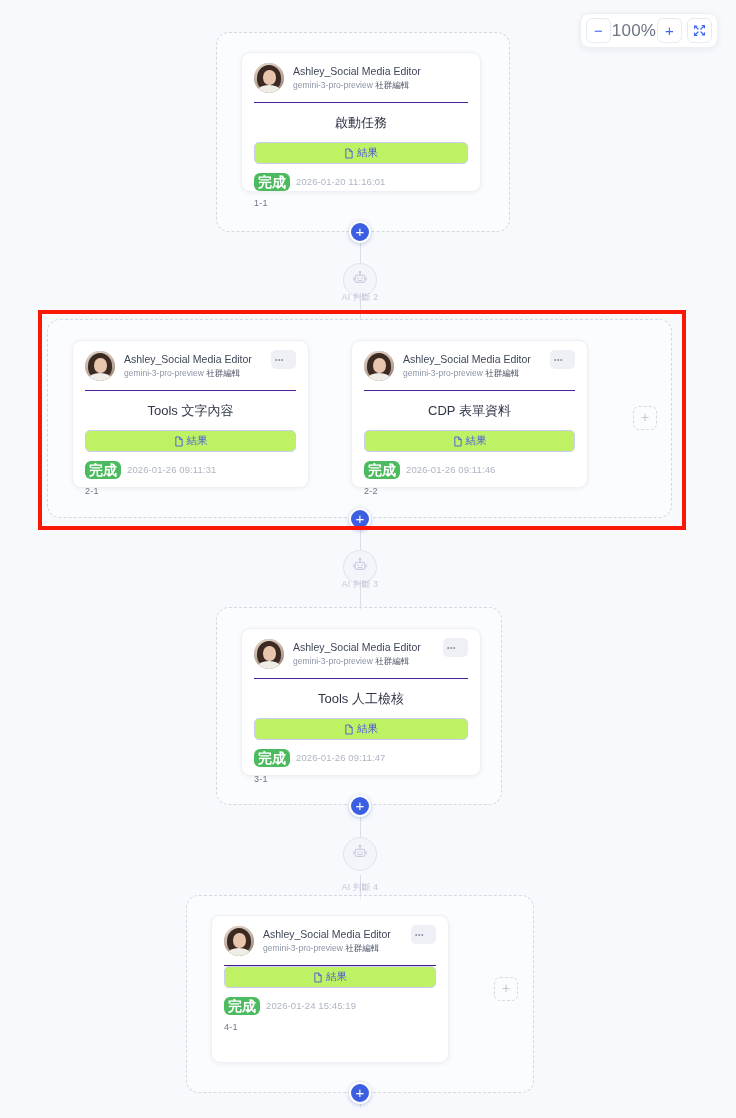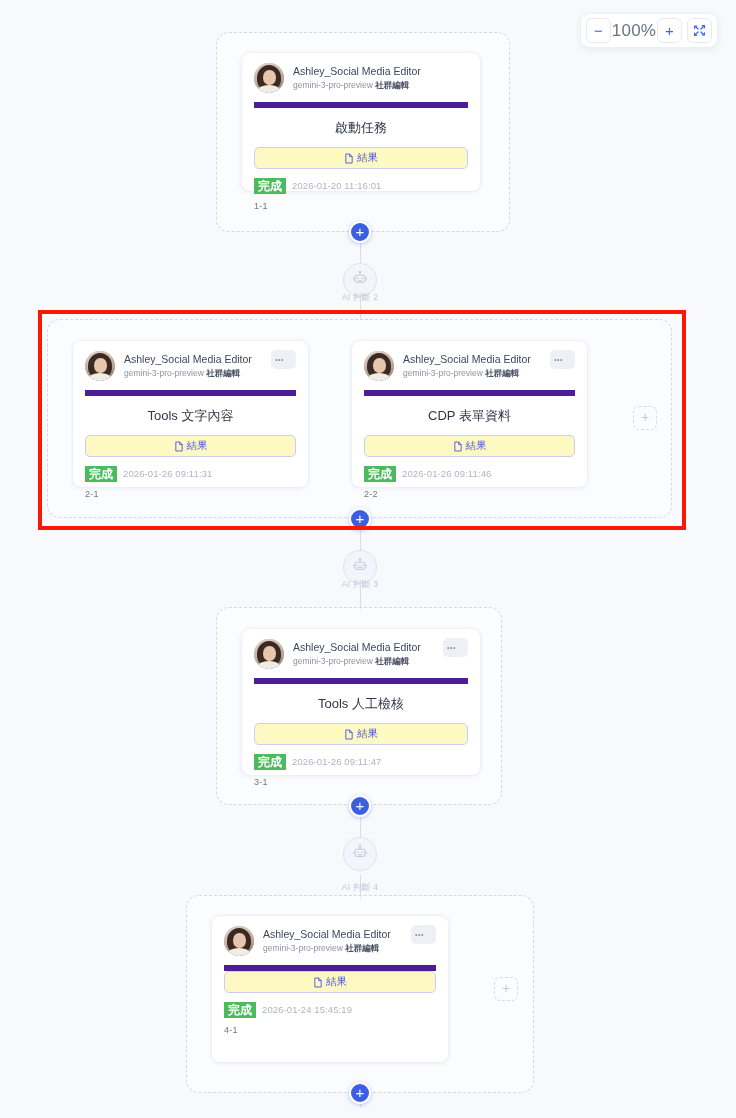--- a/index.html
+++ b/index.html
@@ -107,41 +107,41 @@
     background: #ffffff;
     border: 1px solid #eef0f5;
     border-radius: 9px;
     box-shadow: 0 1px 4px rgba(35,55,110,.07);
     z-index: 10;
     padding: 10px 12px 8px 12px;
   }
   .card-head {
     display: flex; align-items: center;
     padding-bottom: 9px;
-    border-bottom: 6px solid #4c1d95;
+    border-bottom: 1px solid #4c1d95;
     position: relative;
   }
   .avatar {
     width: 30px; height: 30px;
     border-radius: 50%;
     flex: 0 0 30px;
     margin-right: 9px;
     overflow: hidden;
     background: #c9bab0;
     position: relative;
   }
   .avatar .av-bg { position:absolute; inset:0; background: linear-gradient(160deg,#e4d8cf 0%,#bfaa9c 55%,#8d7b70 100%); }
   .avatar .av-hair { position:absolute; left:3px; top:2px; width:24px; height:26px; border-radius:50% 50% 45% 45%; background:#3a2a22; }
   .avatar .av-face { position:absolute; left:8.5px; top:7px; width:13px; height:15px; border-radius:48%; background:#e8c6ad; }
   .avatar .av-body { position:absolute; left:4px; bottom:-3px; width:22px; height:11px; border-radius:50% 50% 0 0; background:#f0ece6; }
 
   .who { line-height: 1.25; overflow: hidden; }
   .who-name { font-size: 10.5px; color: #3e4758; white-space: nowrap; }
   .who-sub  { font-size: 8.5px;  color: #8b93a4; white-space: nowrap; margin-top: 2px; }
-  .who-sub b { color: #4a5264; font-weight: 700; }
+  .who-sub b { color: #4a5264; font-weight: 400; }
 
   .menu-btn {
     position: absolute; right: 0; top: -1px;
     width: 25px; height: 19px;
     border-radius: 5px;
     background: #eef0f5;
     display: flex; align-items: center; justify-content: center;
     gap: 2px;
     cursor: pointer;
   }
@@ -160,38 +160,38 @@
     color: #2f3647;
     padding: 11px 2px 10px 2px;
     white-space: nowrap;
   }
   .result-btn {
     display: flex; align-items: center; justify-content: center;
     gap: 3px;
     height: 22px;
     border: 1px solid #c9cdf3;
     border-radius: 5px;
-    background: #fef9c3;
+    background: #bef264;
     color: #4a5bd8;
     font-size: 10.5px;
     cursor: pointer;
     user-select: none;
   }
   .result-btn svg { display: block; }
 
   .card-meta {
     display: flex; align-items: center;
     margin-top: 9px; gap: 6px;
   }
   .badge-done {
     background: #4cbb5f;
     color: #ffffff;
-    font-size: 12px;
+    font-size: 14px;
     font-weight: 700;
-    border-radius: 0;
+    border-radius: 6px;
     padding: 1.5px 4px 2px 4px;
     line-height: 1;
   }
   .timestamp { font-size: 9.5px; color: #aeb4c2; letter-spacing: .1px; }
   .card-index { font-size: 9px; color: #6d7party; color: #6d7484; margin-top: 7px; letter-spacing: .3px; }
 
   
   .side-add {
     position: absolute;
     width: 24px; height: 24px;

